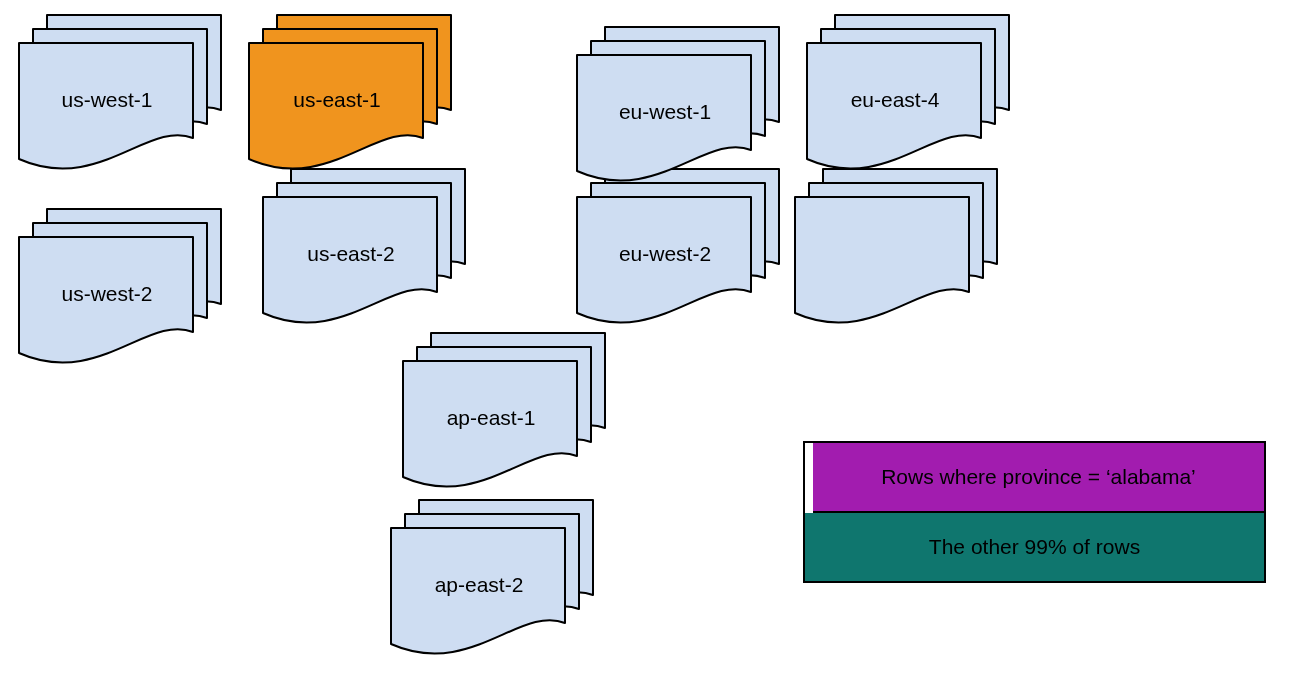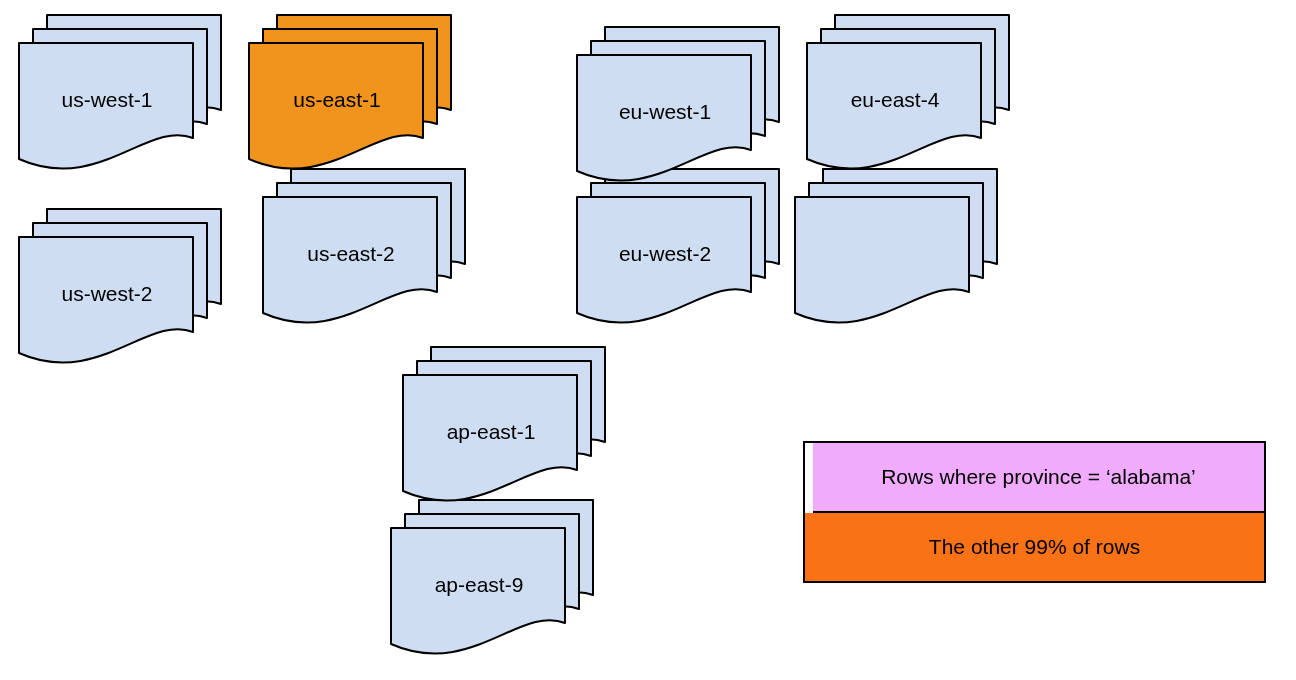--- a/index.html
+++ b/index.html
@@ -128,36 +128,36 @@
   </div>
 
   <div class="stack back-row" style="left:794px; top:168px;">
     <svg class="stack-svg" width="206" height="158" viewBox="0 0 206 158">
       <path transform="translate(28,0)" d="M1,1 L175,1 L175,96 C130,78 80,152 1,117 Z" fill="#CEDDF2"></path>
       <path transform="translate(14,14)" d="M1,1 L175,1 L175,96 C130,78 80,152 1,117 Z" fill="#CEDDF2"></path>
       <path transform="translate(0,28)" d="M1,1 L175,1 L175,96 C130,78 80,152 1,117 Z" fill="#CEDDF2"></path>
     </svg>
   </div>
 
-  <div class="stack front-row" style="left:402px; top:346px;">
+  <div class="stack front-row" style="left:402px; top:332px;">
     <svg class="stack-svg" width="206" height="158" viewBox="0 0 206 158">
       <path transform="translate(28,0)" d="M1,1 L175,1 L175,96 C130,78 80,152 1,117 Z" fill="#CEDDF2"></path>
       <path transform="translate(14,14)" d="M1,1 L175,1 L175,96 C130,78 80,152 1,117 Z" fill="#CEDDF2"></path>
       <path transform="translate(0,28)" d="M1,1 L175,1 L175,96 C130,78 80,152 1,117 Z" fill="#CEDDF2"></path>
     </svg>
     <span class="stack-label">ap-east-1</span>
   </div>
 
   <div class="stack back-row" style="left:390px; top:499px;">
     <svg class="stack-svg" width="206" height="158" viewBox="0 0 206 158">
       <path transform="translate(28,0)" d="M1,1 L175,1 L175,96 C130,78 80,152 1,117 Z" fill="#CEDDF2"></path>
       <path transform="translate(14,14)" d="M1,1 L175,1 L175,96 C130,78 80,152 1,117 Z" fill="#CEDDF2"></path>
       <path transform="translate(0,28)" d="M1,1 L175,1 L175,96 C130,78 80,152 1,117 Z" fill="#CEDDF2"></path>
     </svg>
-    <span class="stack-label">ap-east-9</span>
+    <span class="stack-label">ap-east-2</span>
   </div>
 
   <div class="legend">
-    <div class="legend-row first" style="background-color: #f0abfc; margin-left: 8px;">Rows where province = ‘alabama’</div>
-    <div class="legend-row" style="background-color: #f97316;">The other 99% of rows</div>
+    <div class="legend-row first" style="background-color: #a21caf; margin-left: 8px;">Rows where province = ‘alabama’</div>
+    <div class="legend-row" style="background-color: #0f766e;">The other 99% of rows</div>
   </div>
 
 </div>
 
 </body></html>

